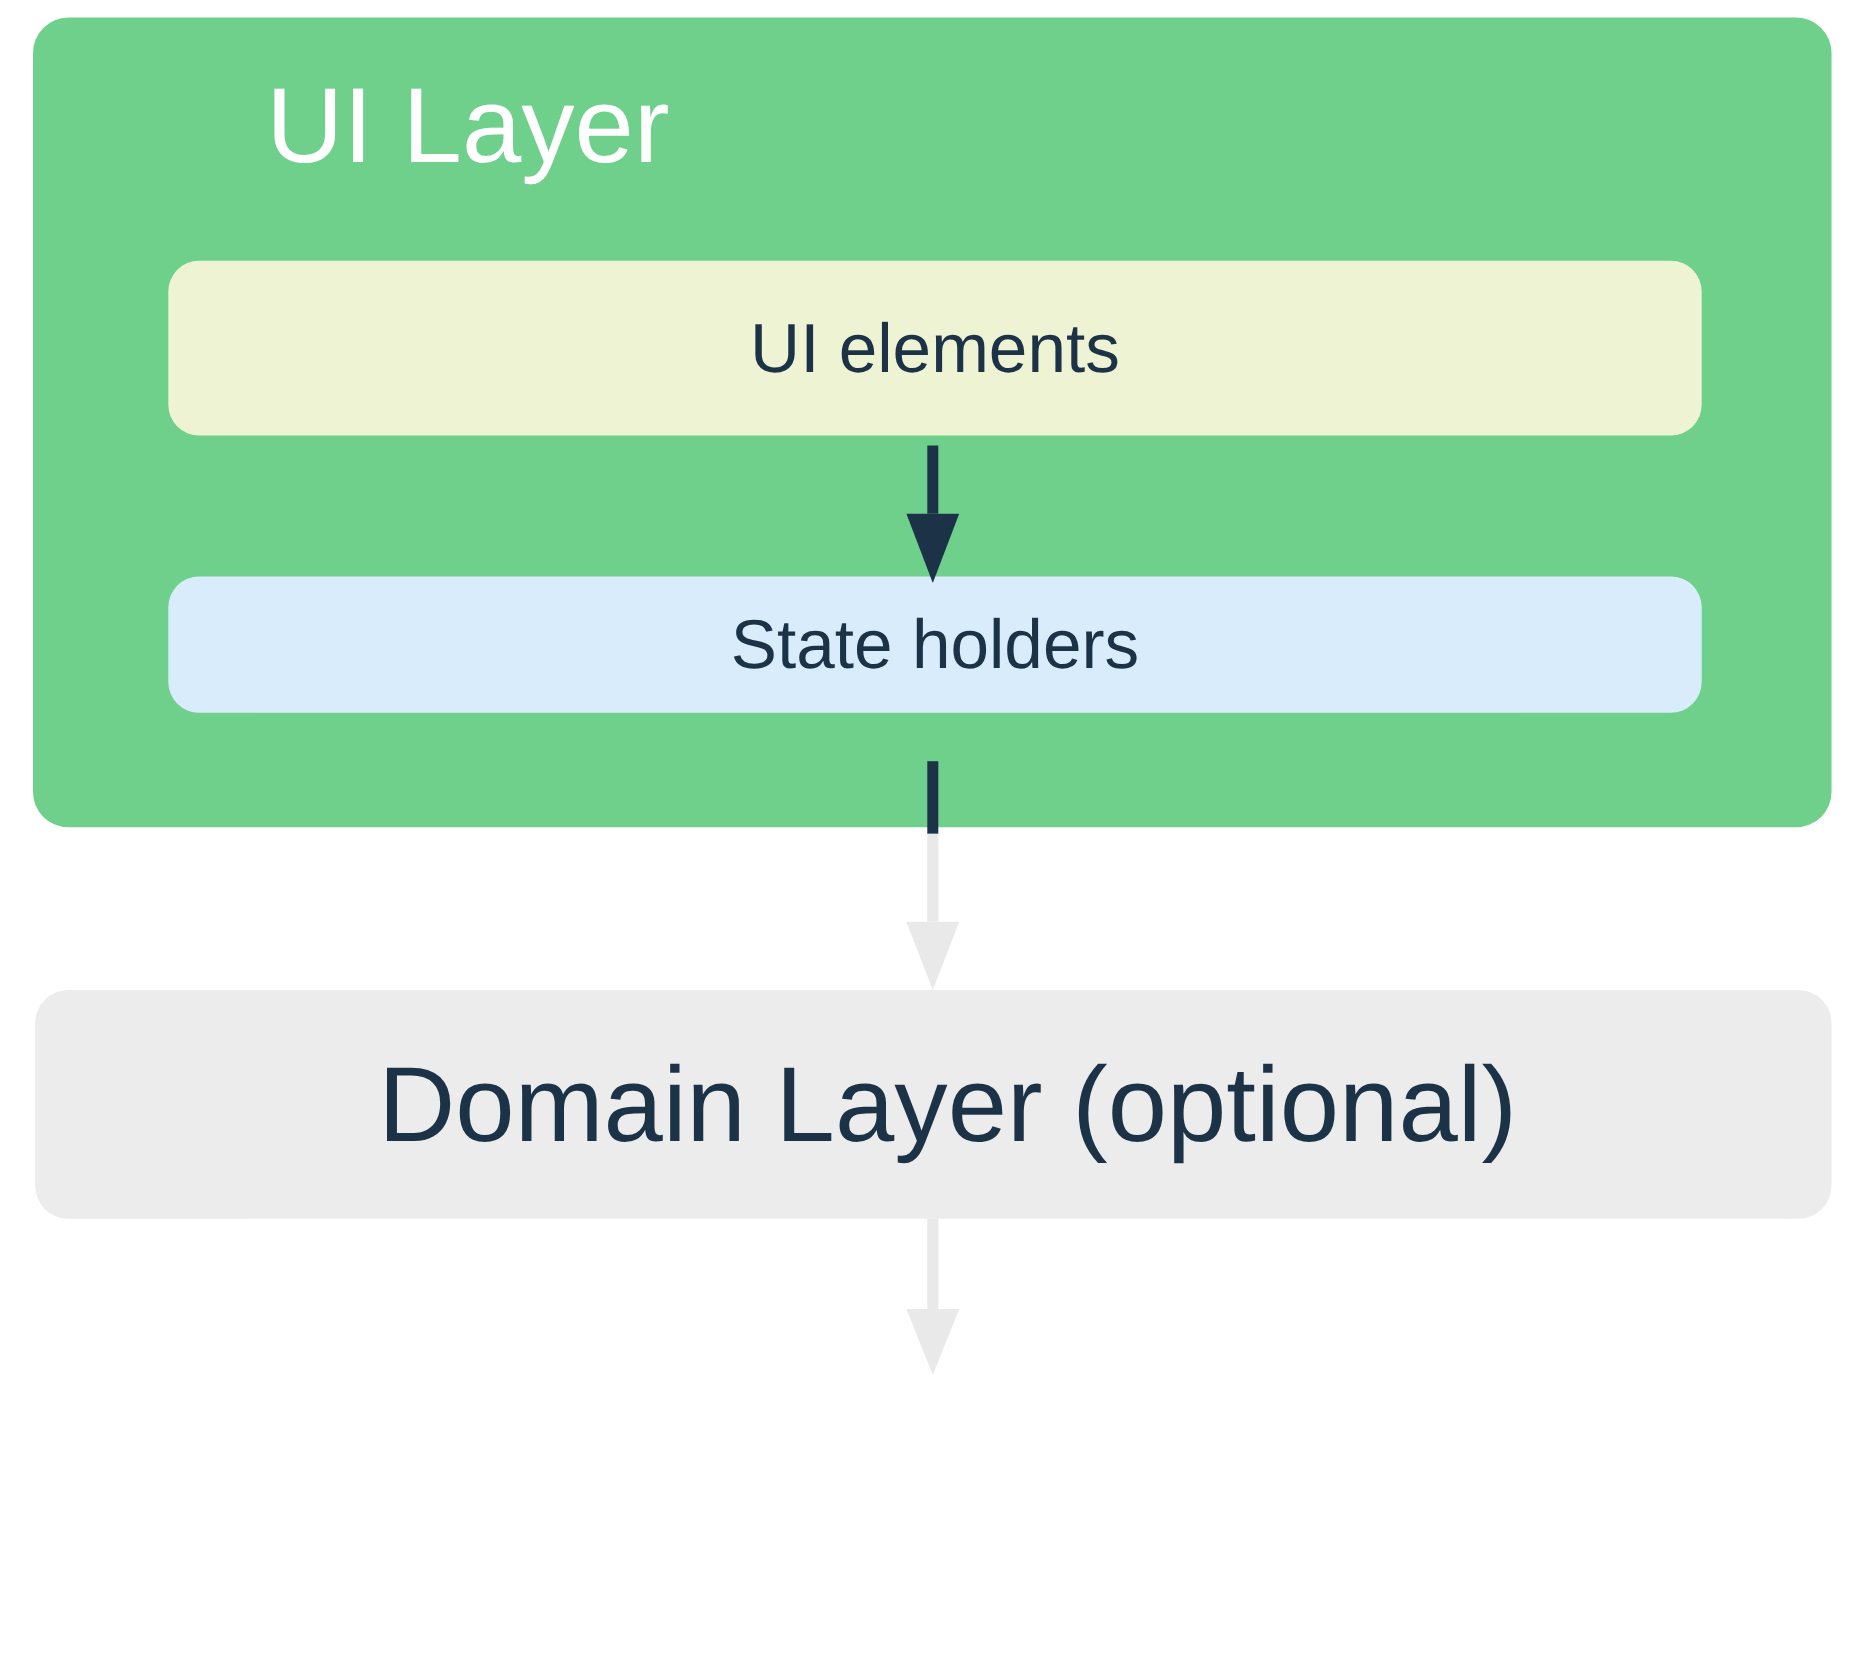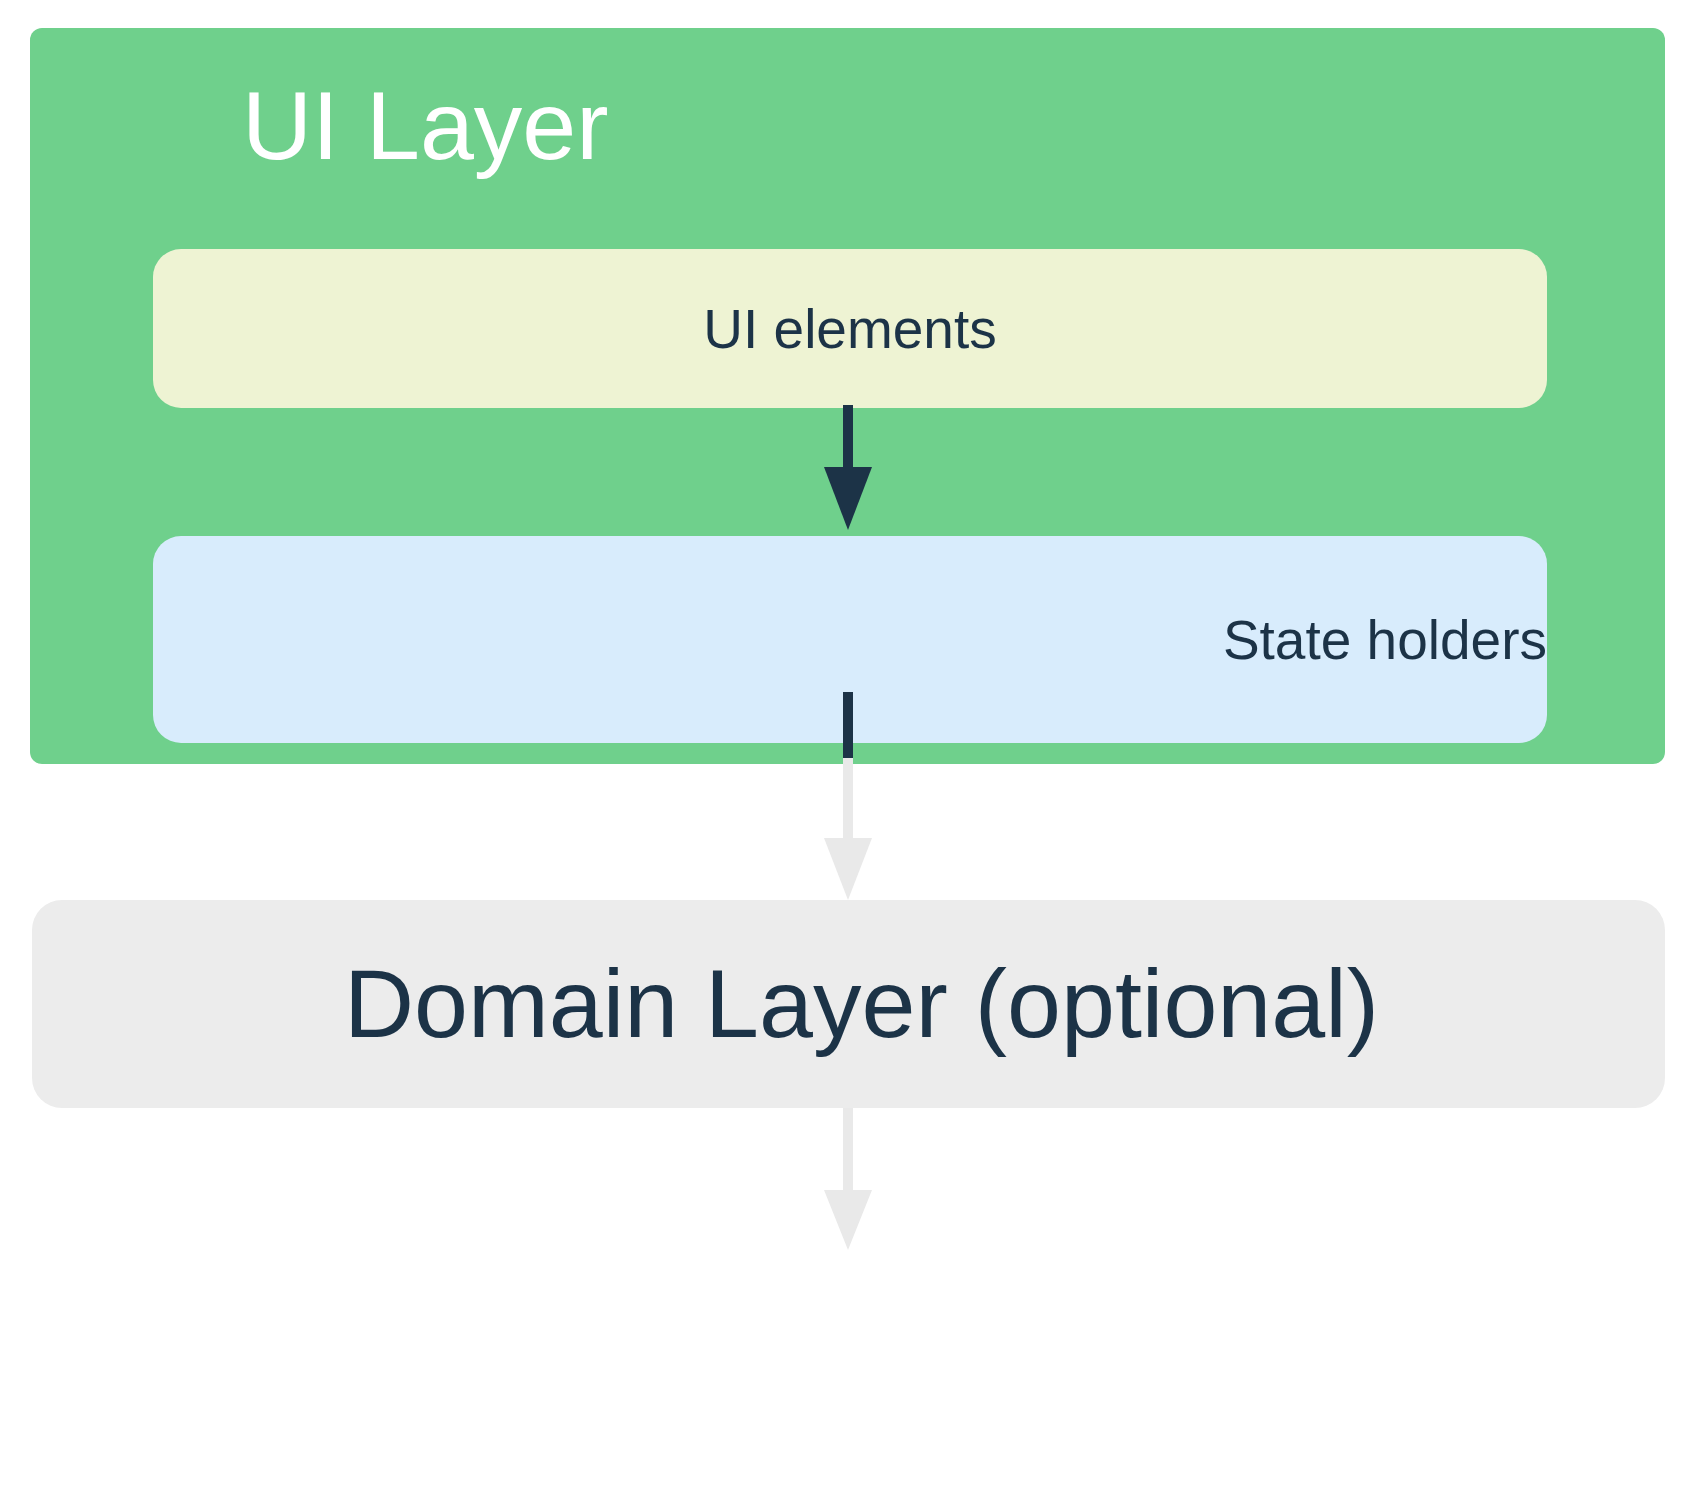--- a/index.html
+++ b/index.html
@@ -8,24 +8,24 @@
     width: 1697px;
     height: 1503px;
     background: var(--white, #ffffff);
     font-family: "Liberation Sans", sans-serif;
     overflow: hidden;
   }
   .abs { position: absolute; }
 
   
   .ui-layer-box {
-    left: 30px; top: 28px;
+    left: 30px; top: 16px;
     width: 1635px; height: 736px;
     background: var(--green, #6fd08c);
-    border-radius: 12px;
+    border-radius: 32px;
   }
   .ui-layer-title {
     position: absolute;
     left: 212px; top: 42px;
     font-size: 97px;
     line-height: 1.15;
     color: var(--white, #ffffff);
     letter-spacing: 0px;
     white-space: nowrap;
   }
@@ -34,23 +34,23 @@
   .inner-bar {
     position: absolute;
     left: 123px;
     width: 1394px;
     border-radius: 28px;
     display: flex;
     align-items: center;
     justify-content: center;
   }
   .ui-elements-box  { top: 221px; height: 159px; background: var(--cream, #eef3d3); }
-  .state-holders-box{ top: 508px; height: 207px; background: var(--light-blue, #d8ecfc); justify-content: flex-end; }
+  .state-holders-box{ top: 508px; height: 124px; background: var(--light-blue, #d8ecfc); }
   .inner-label {
-    font-size: 55px;
+    font-size: 63px;
     color: var(--navy, #1c3347);
     white-space: nowrap;
   }
 
   
   .outer-box {
     left: 32px;
     width: 1633px;
     background: var(--gray-box, #ececec);
     border-radius: 30px;

